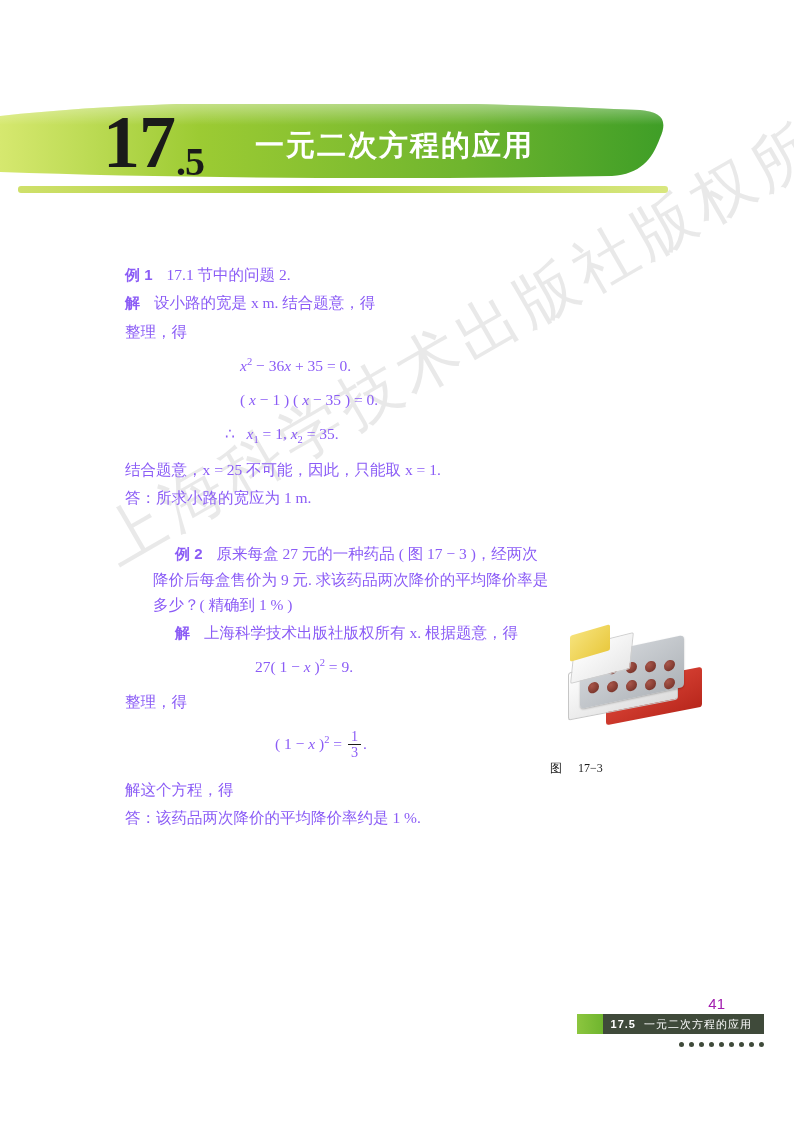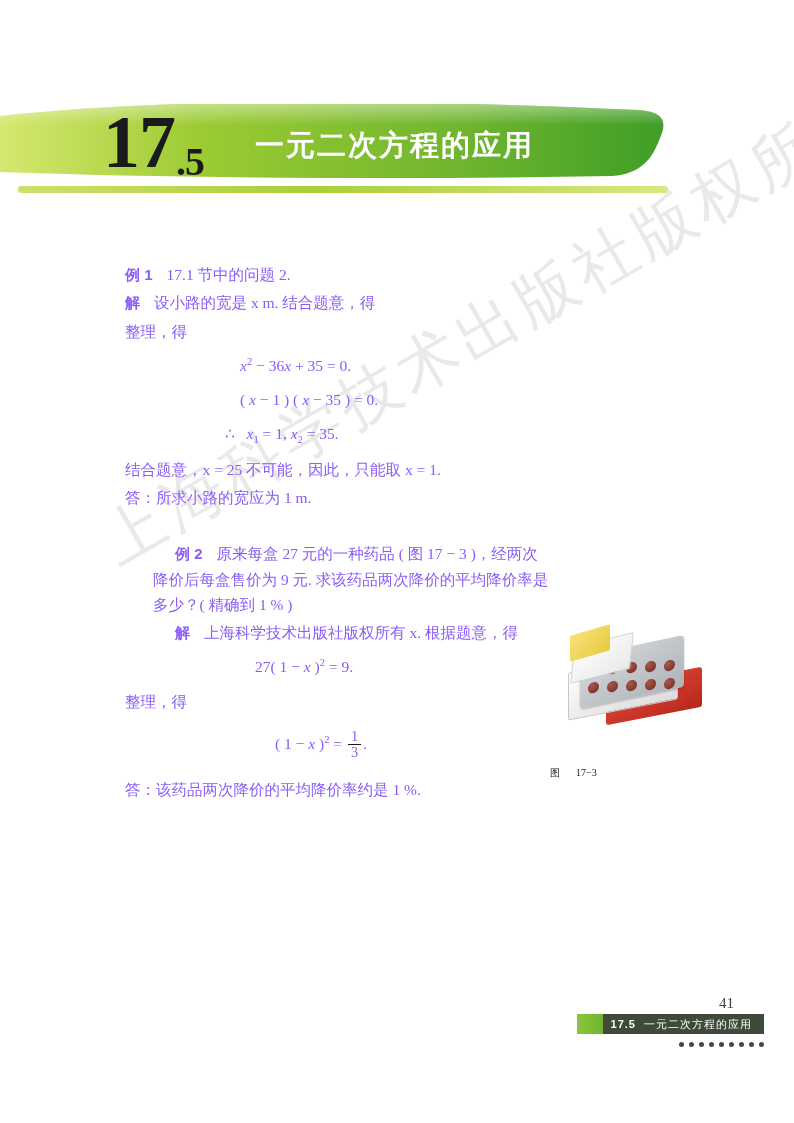--- a/index.html
+++ b/index.html
@@ -198,35 +198,35 @@
     border-radius: 4px;
     box-shadow: 0 1px 2px rgba(0,0,0,0.25);
   }
   .pill {
     position: absolute;
     width: 11px; height: 11px;
     border-radius: 50%;
     background: radial-gradient(circle at 35% 30%, #a8564a, #6c2b22);
   }
   .fig-caption {
-    margin-top: 18px;
-    font-size: 10px;
+    margin-top: 12px;
+    font-size: 12px;
     color: #1a1a1a;
     white-space: nowrap;
   }
   .fig-caption .cap-gap { display: inline-block; width: 16px; }
 
   
   .page-num {
     position: absolute;
-    right: 60px;
+    right: 69px;
     top: 995px;
-    font-family: Liberation Serif, serif;
+    font-family: Liberation Sans, sans-serif;
     font-size: 15px;
-    color: #404040;
+    color: #a21caf;
   }
   .footer-bar {
     position: absolute;
     right: 30px;
     top: 1014px;
     height: 20px;
     display: flex;
     align-items: stretch;
   }
   .fb-green {
@@ -334,20 +334,21 @@
   <p class="para">整理，得</p>
 
   <p class="eq i5" style="margin:16px 0 16px 0">
     ( 1 − <span class="mi">x</span> )<sup class="exp">2</sup> =
     <span class="frac">
       <span class="num">1</span>
       <span class="den">3</span>
     </span>.
   </p>
 
+  <p class="para">解这个方程，得</p>
 
 
 
   <p class="para">
     <span>答：</span><span>该药品两次降价的平均降价率约是 1 %.</span>
   </p>
 </div>
 
 <div class="figure">
   <div class="fig-img">

